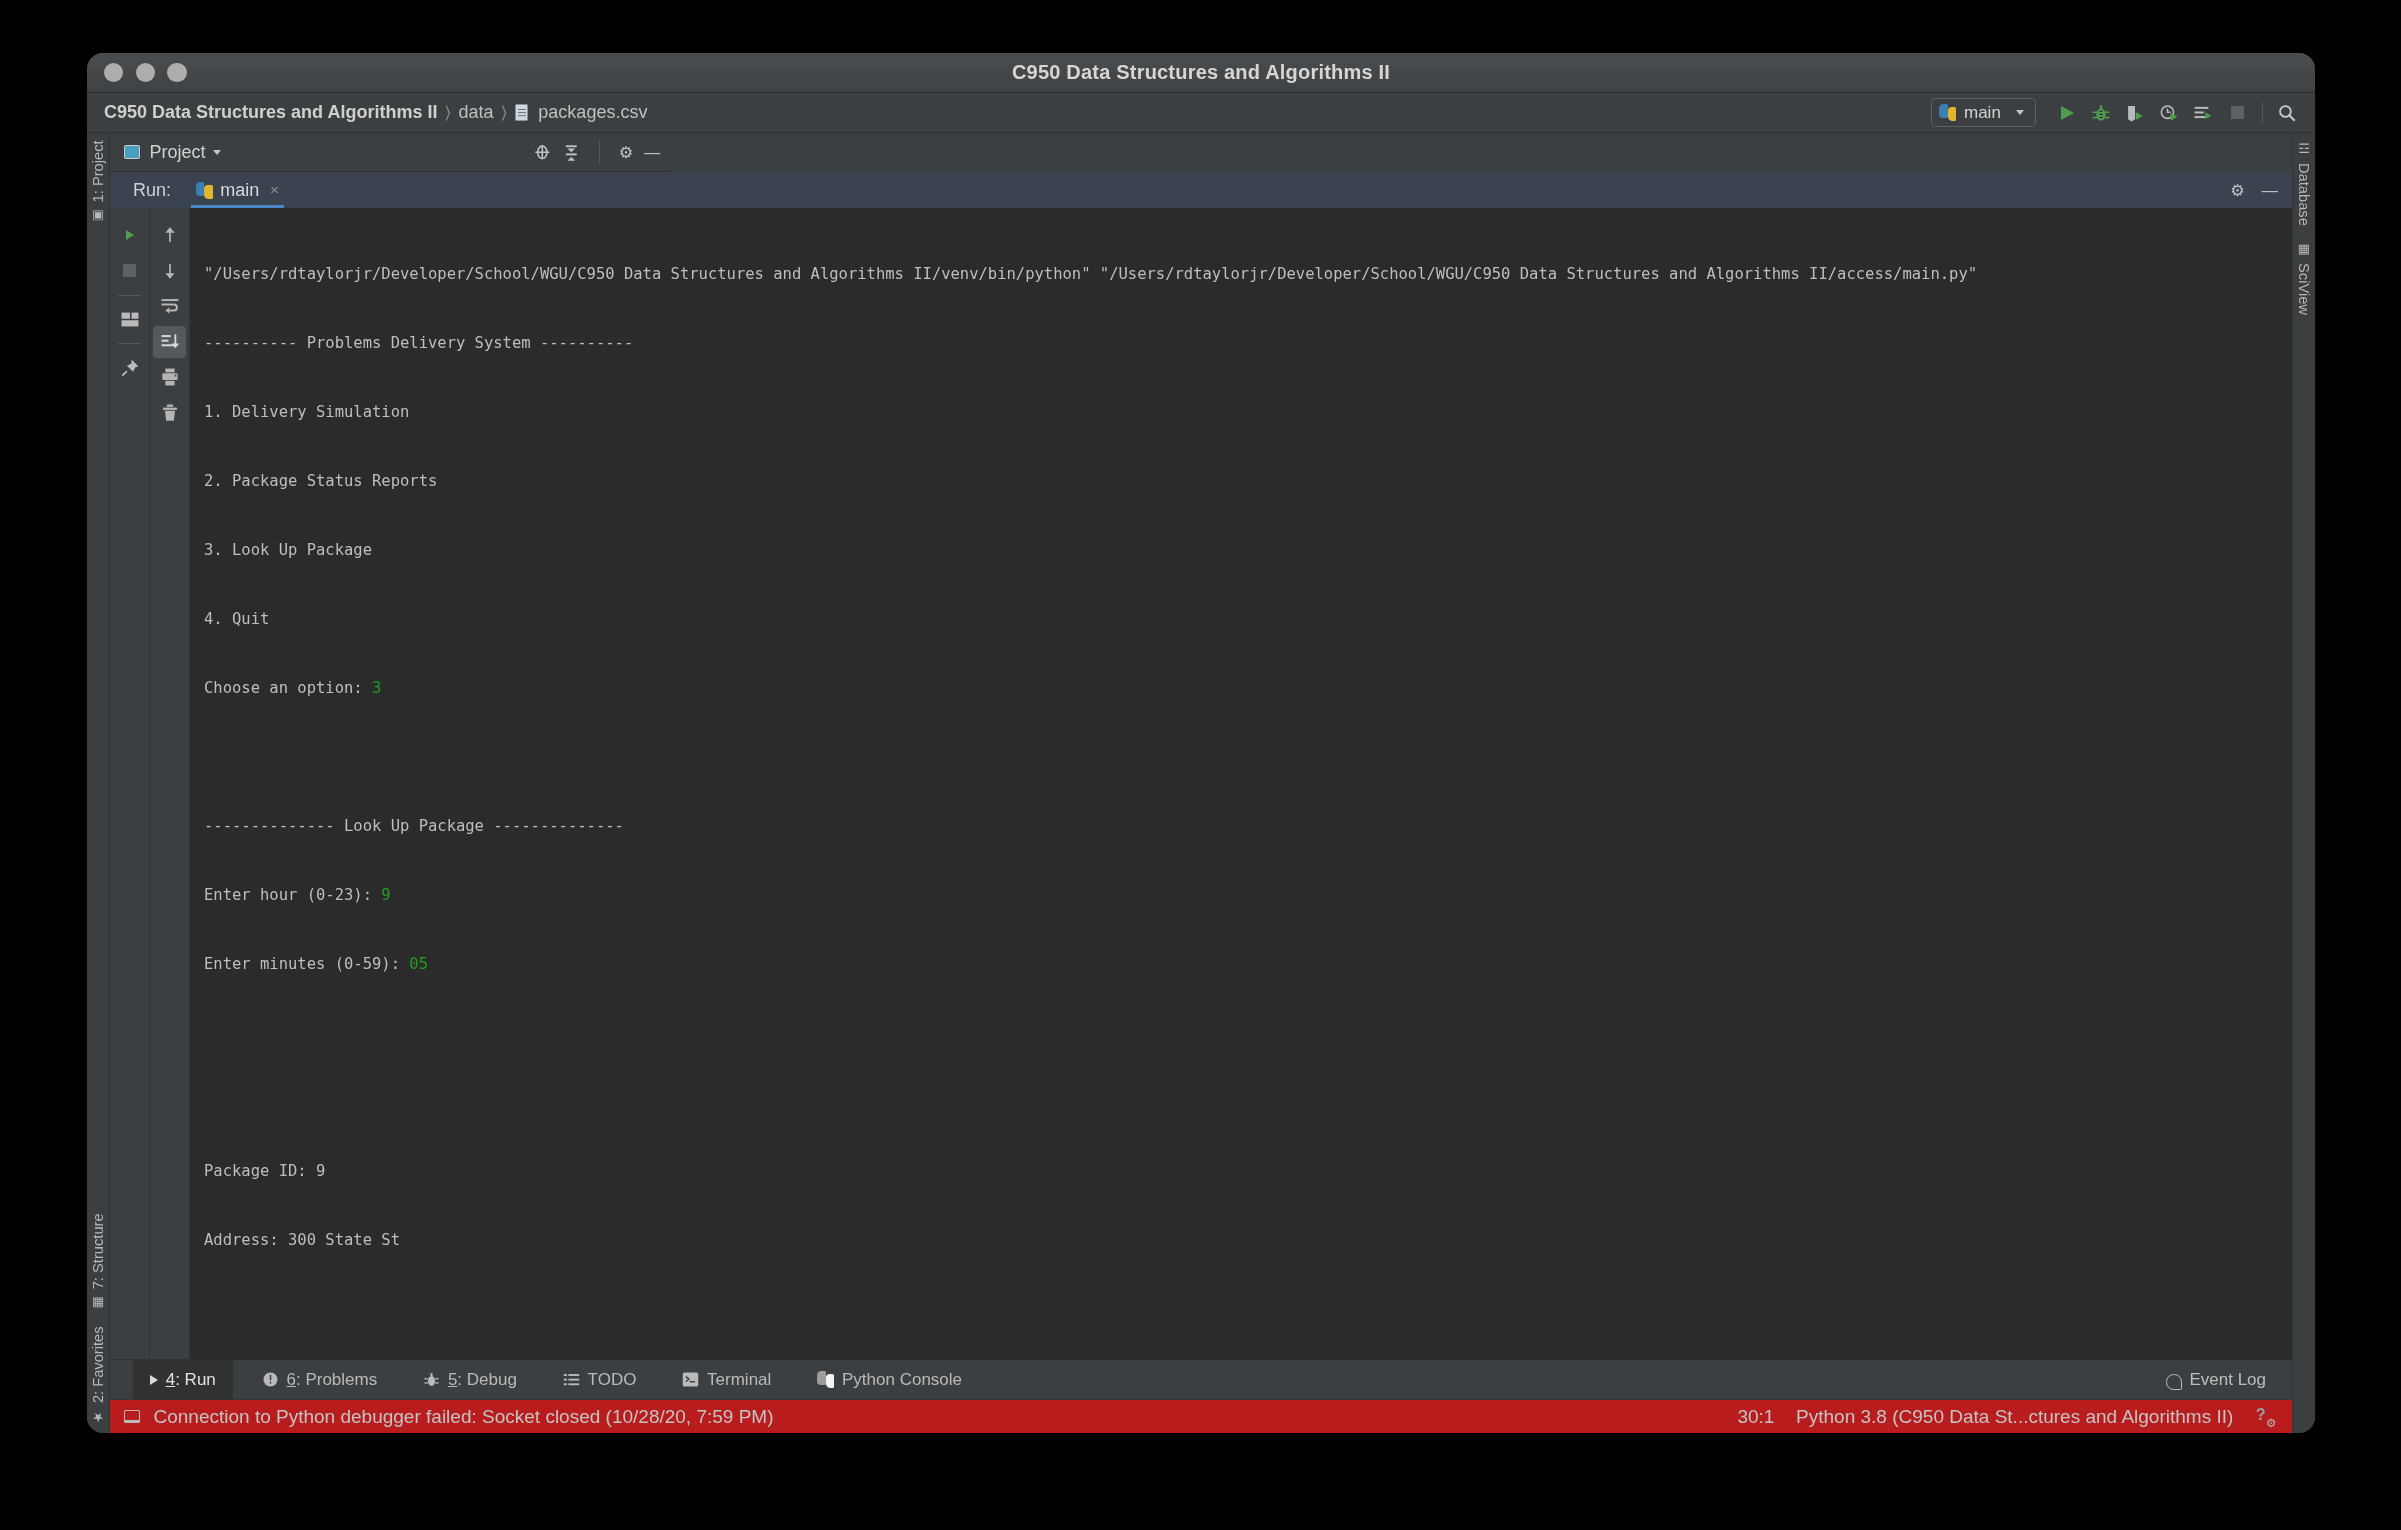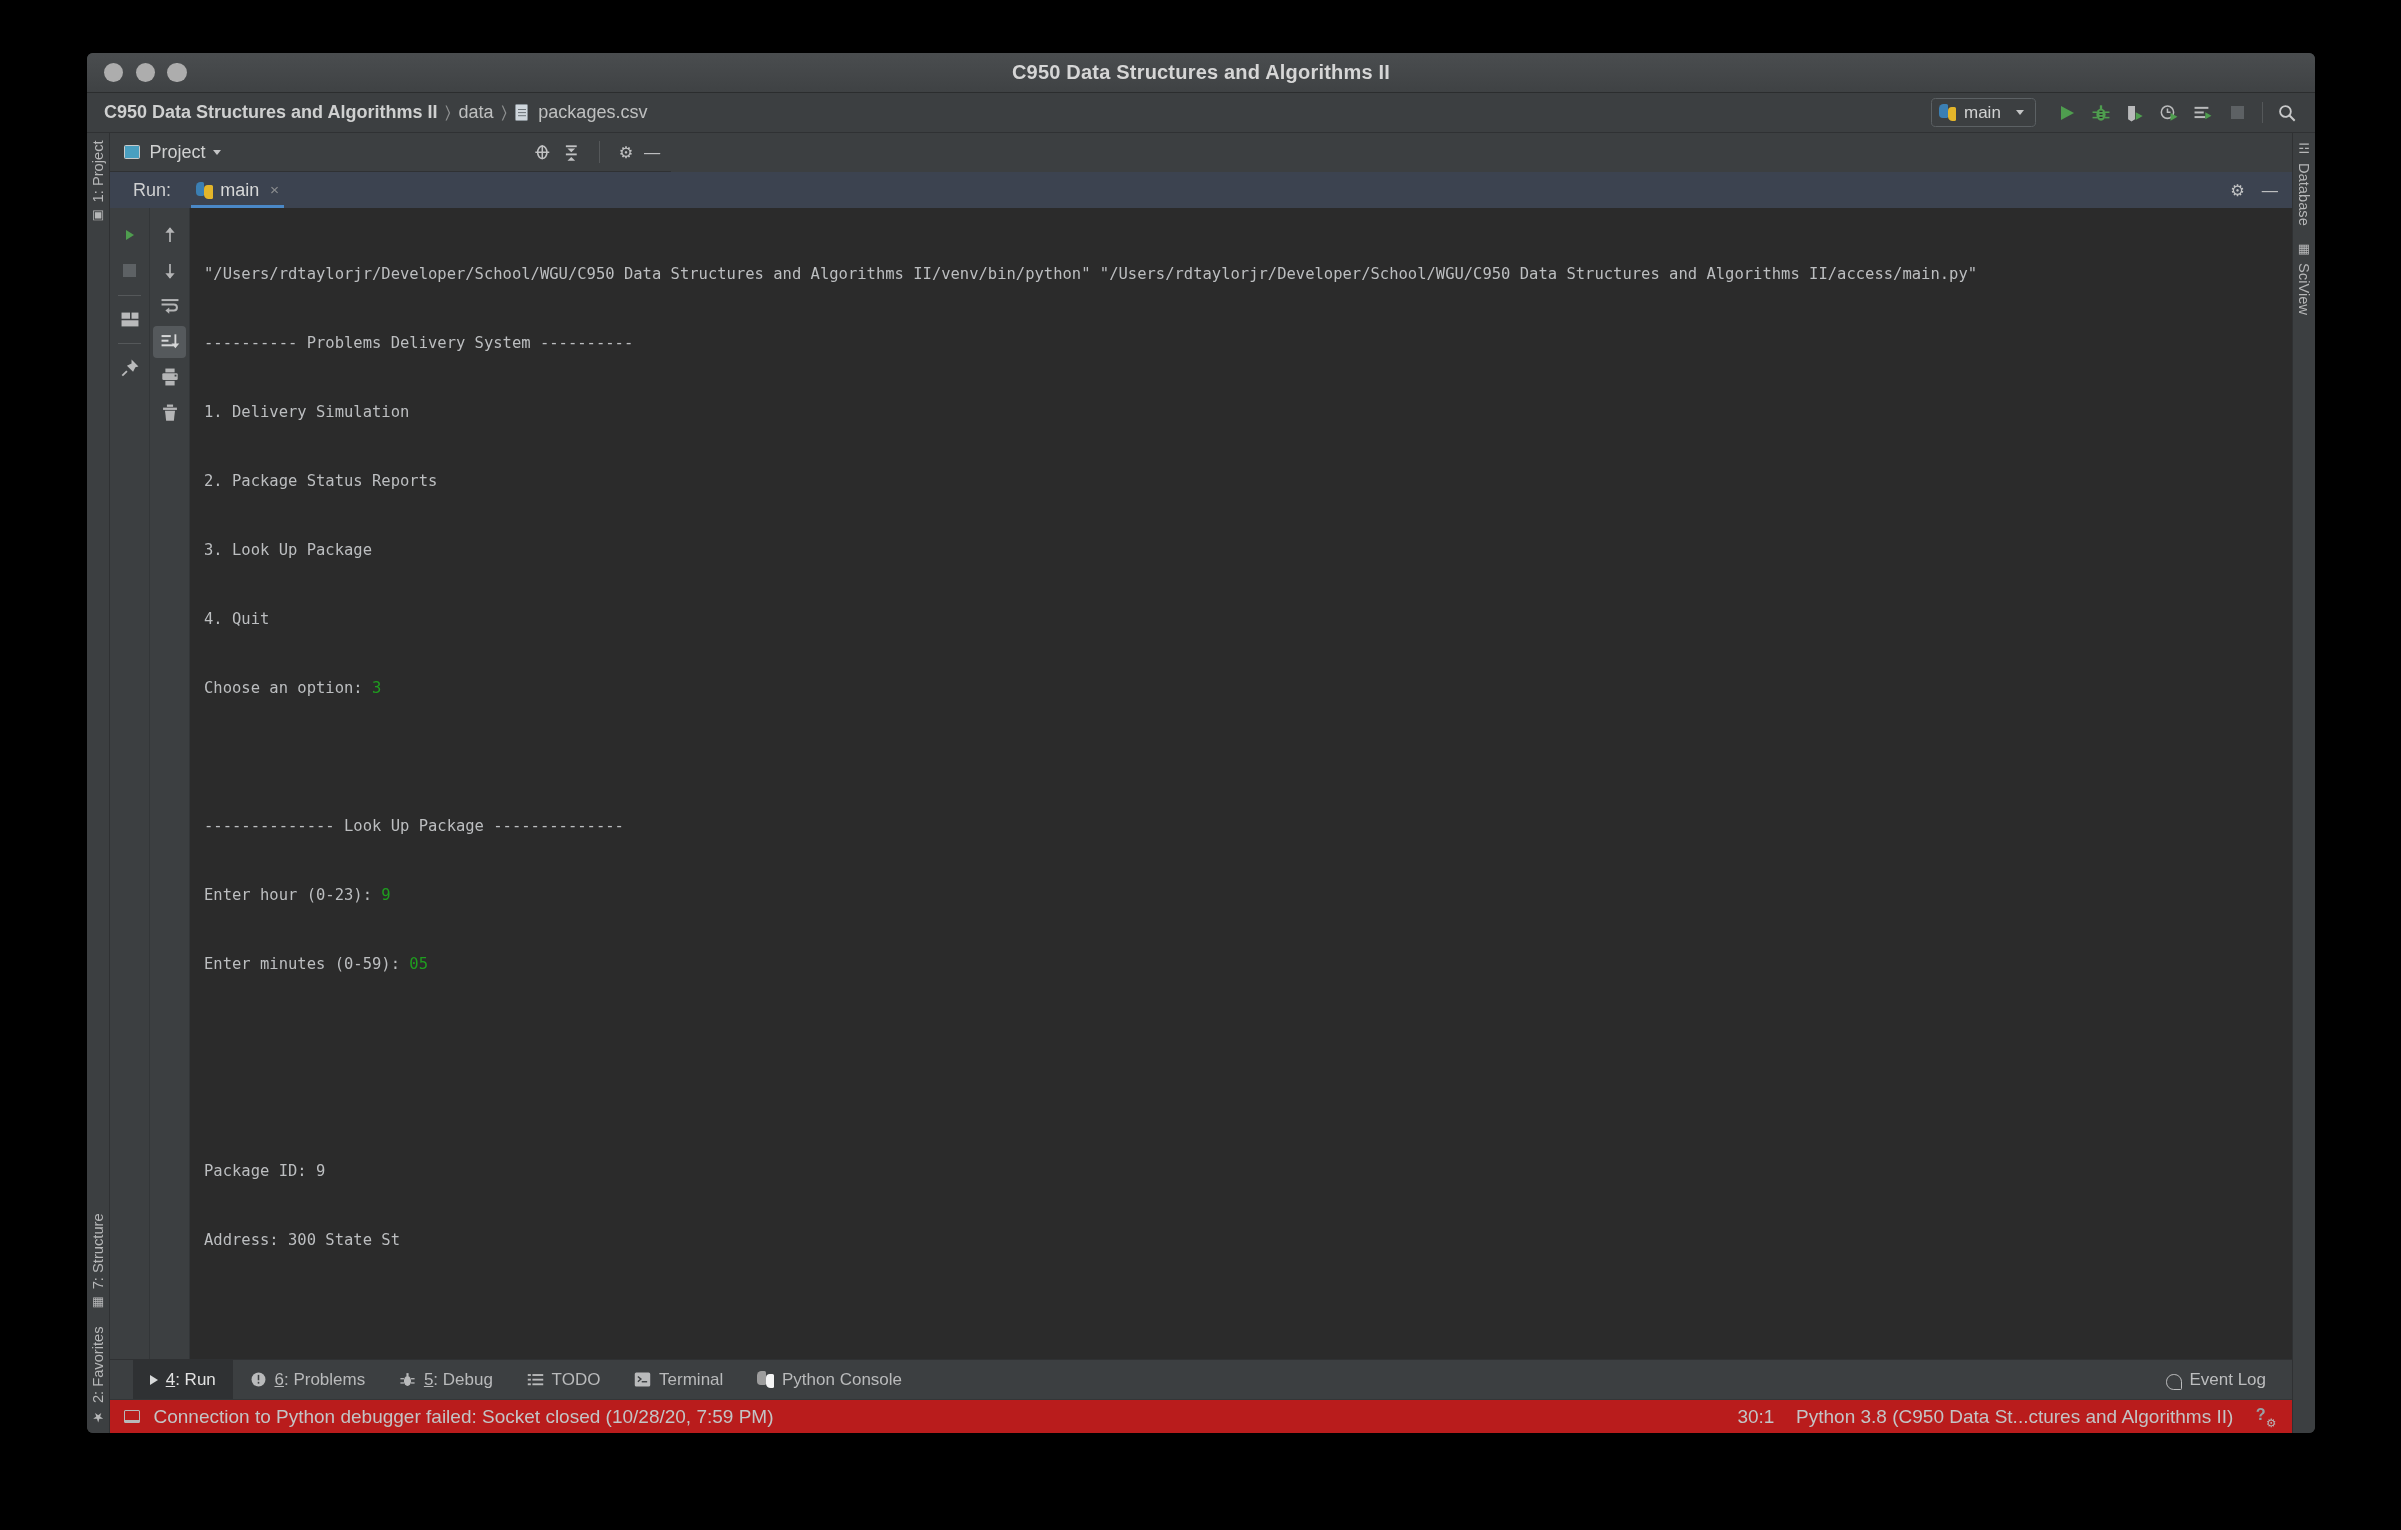--- a/index.html
+++ b/index.html
@@ -7,21 +7,21 @@
     width: 2401px; height: 1530px;
     background: #000;
     font-family: "Liberation Sans", sans-serif;
     overflow: hidden;
   }
   #window {
     position: absolute;
     left: 87px; top: 53px;
     width: 2228px; height: 1380px;
     background: #3c3f41;
-    border-radius: 6px;
+    border-radius: 16px;
     overflow: hidden;
     box-shadow: 0 7.7px 31px rgba(0,0,0,.6);
     display: flex; flex-direction: column;
   }
   
   .titlebar {
     height: 40px; flex: 0 0 40px;
     background: linear-gradient(#4a4d4f,#3f4244);
     border-bottom: 0.8px solid #2b2d2e;
     position: relative;
@@ -141,21 +141,21 @@
     flex: 1; background: #2b2b2b; overflow: hidden;
     padding: 9.3px 0 0 14px;
     font-family: "DejaVu Sans Mono", monospace;
     font-size: 15.5px; line-height: 23px; color: #bcbec0;
     white-space: pre; position: relative;
   }
   .console .in { color: #1f9d1f; }
   
   .bottabs {
     height: 40px; flex: 0 0 40px; background: #3c3f41;
-    display: flex; align-items: center; padding-left: 23px; gap: 0;
+    display: flex; align-items: center; padding-left: 23px; gap: 12px;
     border-top: 0.8px solid #2f3133;
   }
   .btab {
     display: flex; align-items: center; gap: 7.7px; height: 40px;
     padding: 0 17px; font-size: 17px; color: #b9babb;
   }
   .btab.sel { background: #2f3133; color: #e2e2e2; }
   .btab u { text-decoration: underline; }
   .evlog { margin-left: auto; display: flex; align-items: flex-end; gap: 7.7px; padding-right: 26px; font-size: 17px; color: #bcbdbe; }
   .evlog .bubble { width: 15.5px; height: 15.5px; border: 1.5px solid #bcbdbe; border-radius: 50% 50% 1.5px 50%; }

